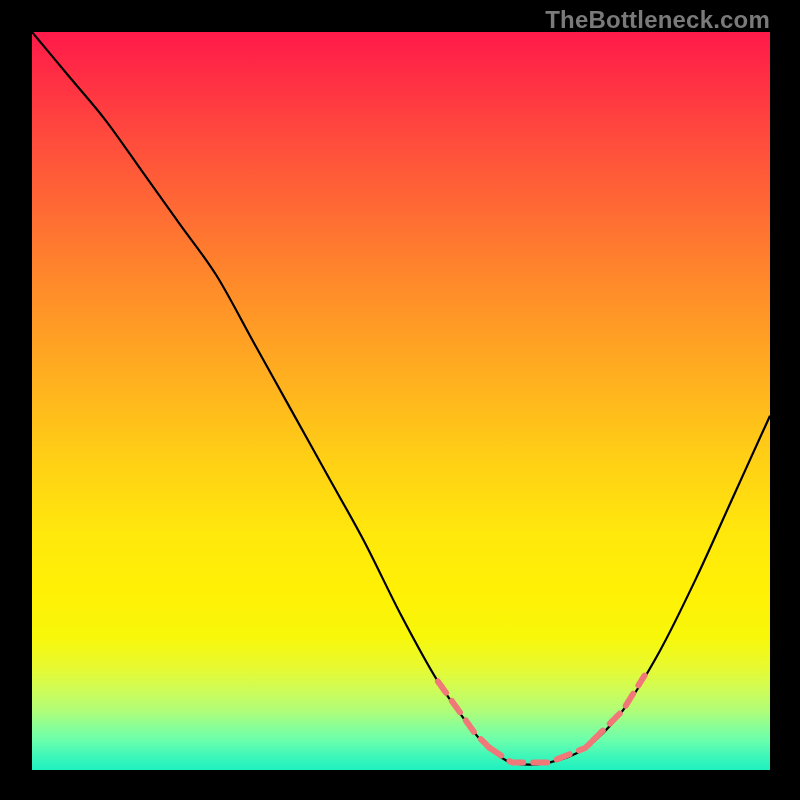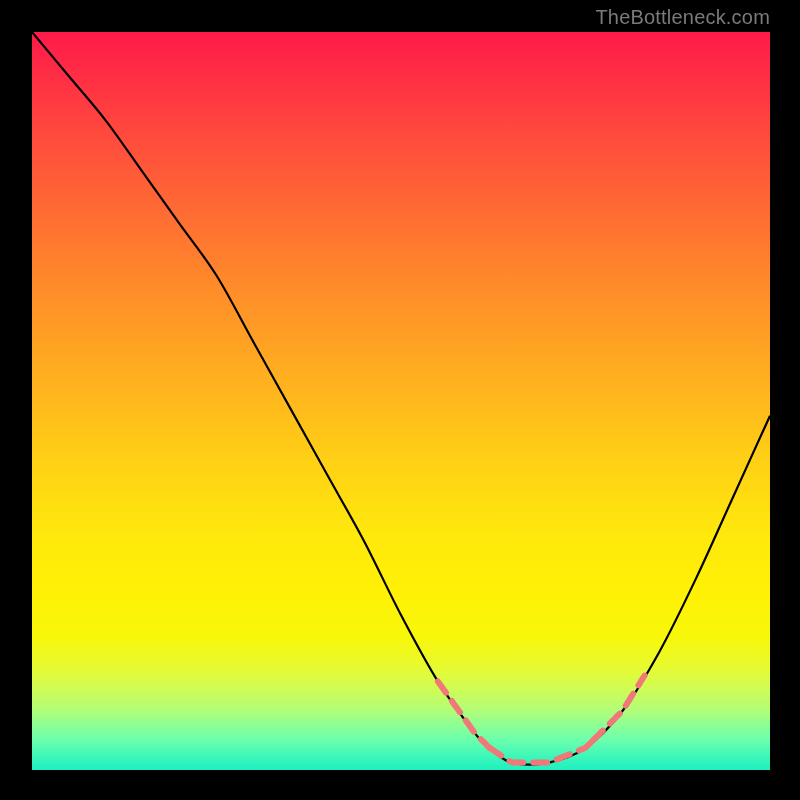--- a/index.html
+++ b/index.html
@@ -51,22 +51,22 @@
       #8cfe96 94%,
       #6affad 96%,
       #40f7b8 98%,
       #1ef0c0 100%);
   }
   .watermark {
     position: absolute;
     top: 6px;
     right: 30px;
     color: #7a7a7a;
-    font-size: 20px;
-    font-weight: 400;
+    font-size: 24px;
+    font-weight: 700;
     letter-spacing: 0.2px;
   }
   svg.curve-layer {
     position: absolute;
     top: 0;
     left: 0;
     width: 100%;
     height: 100%;
   }
 </style>

